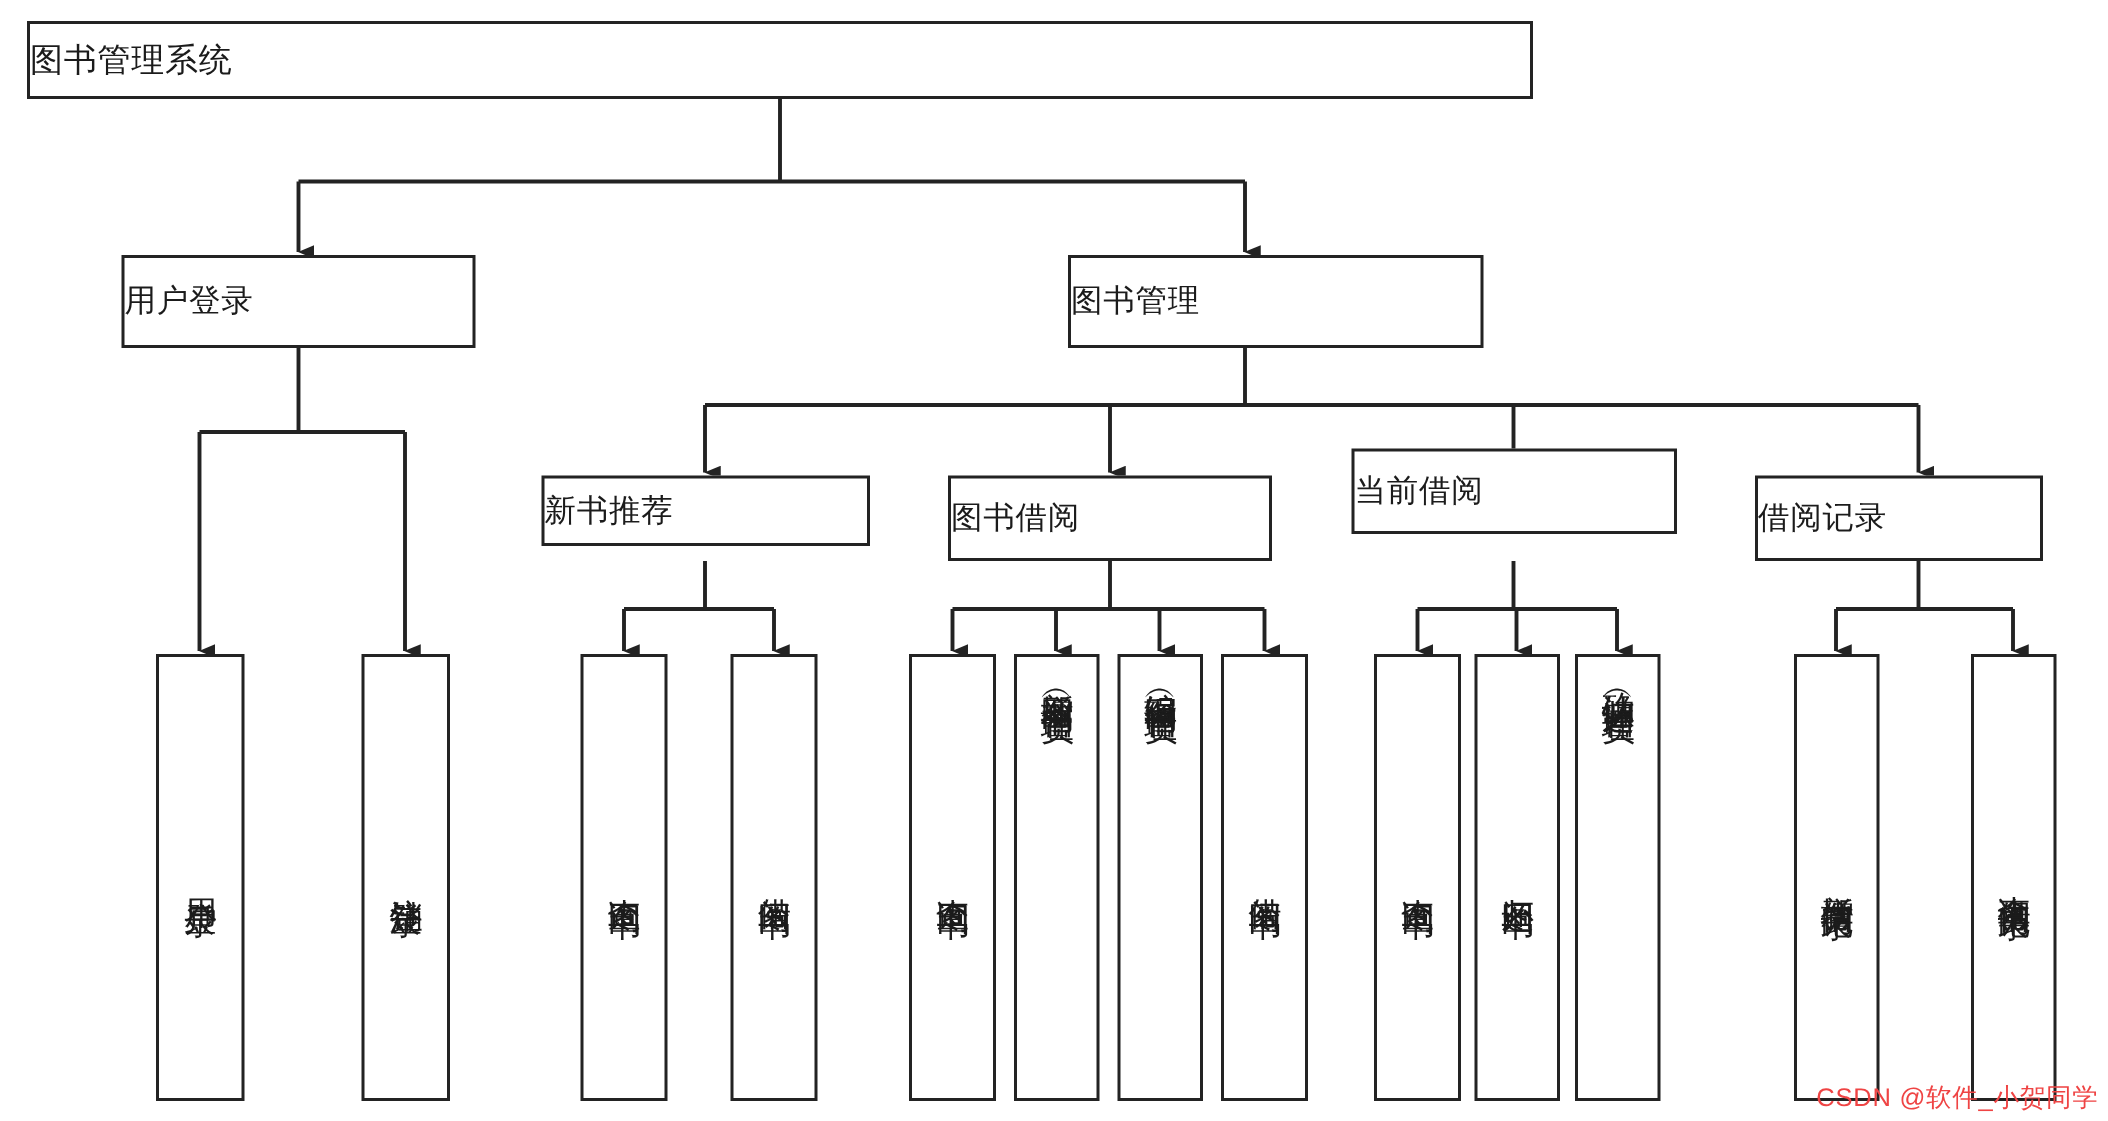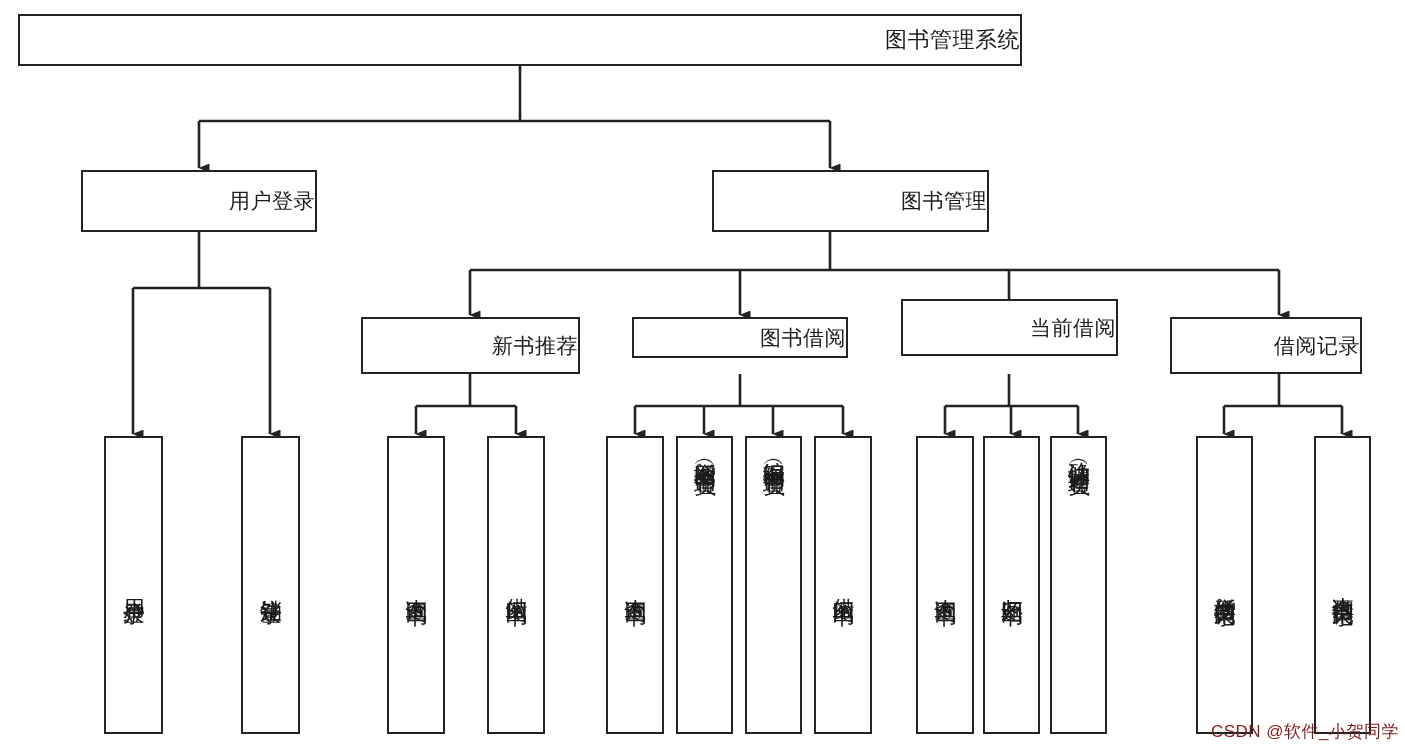--- a/index.html
+++ b/index.html
@@ -26,21 +26,21 @@
     width: 1405px;
     height: 747px;
   }
   .node-box {
     position: absolute;
     box-sizing: border-box;
     background: #ffffff;
     border: 2px solid #232323;
     display: flex;
     align-items: center;
-    justify-content: flex-end;
+    justify-content: flex-start;
     overflow: hidden;
   }
   .node-label-h {
     font-size: 21px;
     color: #1b1b1b;
     line-height: 1.1;
     white-space: nowrap;
     letter-spacing: 0.5px;
   }
   .node-box.root .node-label-h {
@@ -67,21 +67,21 @@
     line-height: 1.22;
     letter-spacing: 2px;
     white-space: nowrap;
     padding: 6px 0;
   }
   .watermark {
     position: absolute;
     right: 6px;
     bottom: 4px;
     font-size: 17px;
-    color: #7f1d1d;
+    color: #ef4444;
     white-space: nowrap;
     letter-spacing: 0.5px;
     margin-left: 22px;
   }
 </style>
 </head>
 <body>
 
 <div id="diagram-root">
 
@@ -140,24 +140,24 @@
     <span class="node-label-h">图书管理系统</span>
   </div>
 
   <div class="node-box" style="left:81px; top:170px; width:236px; height:62px;">
     <span class="node-label-h">用户登录</span>
   </div>
   <div class="node-box" style="left:712px; top:170px; width:277px; height:62px;">
     <span class="node-label-h">图书管理</span>
   </div>
 
-  <div class="node-box" style="left:361px; top:317px; width:219px; height:57px;">
+  <div class="node-box" style="left:361px; top:317px; width:219px; height:47px;">
     <span class="node-label-h">新书推荐</span>
   </div>
-  <div class="node-box" style="left:632px; top:317px; width:216px; height:41px;">
+  <div class="node-box" style="left:632px; top:317px; width:216px; height:57px;">
     <span class="node-label-h">图书借阅</span>
   </div>
   <div class="node-box" style="left:901px; top:299px; width:217px; height:57px;">
     <span class="node-label-h">当前借阅</span>
   </div>
   <div class="node-box" style="left:1170px; top:317px; width:192px; height:57px;">
     <span class="node-label-h">借阅记录</span>
   </div>
 
   <div class="leaf-box mid" style="left:104px; top:436px; width:59px; height:298px;">

